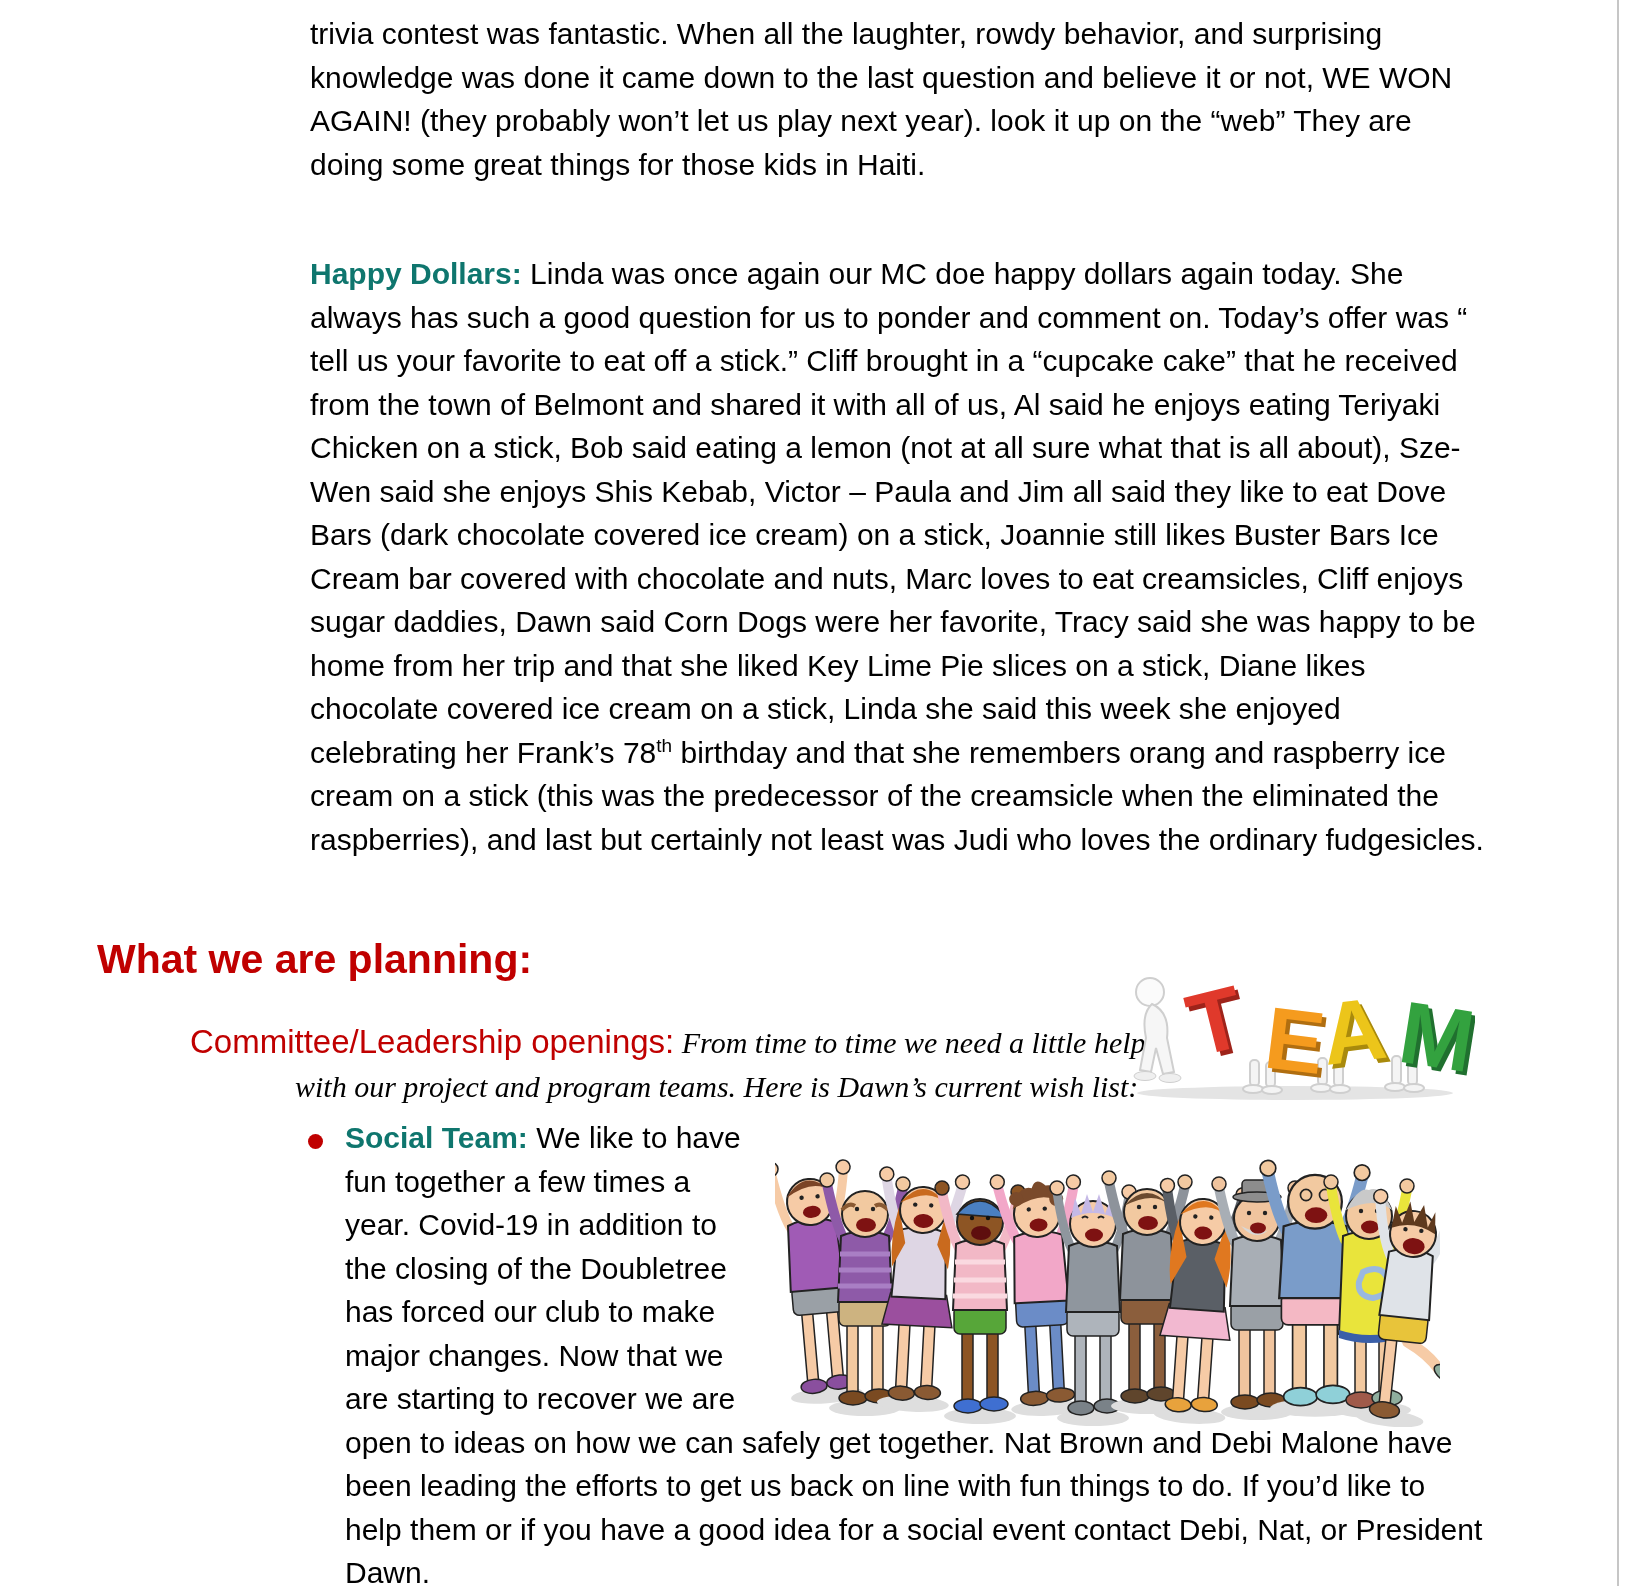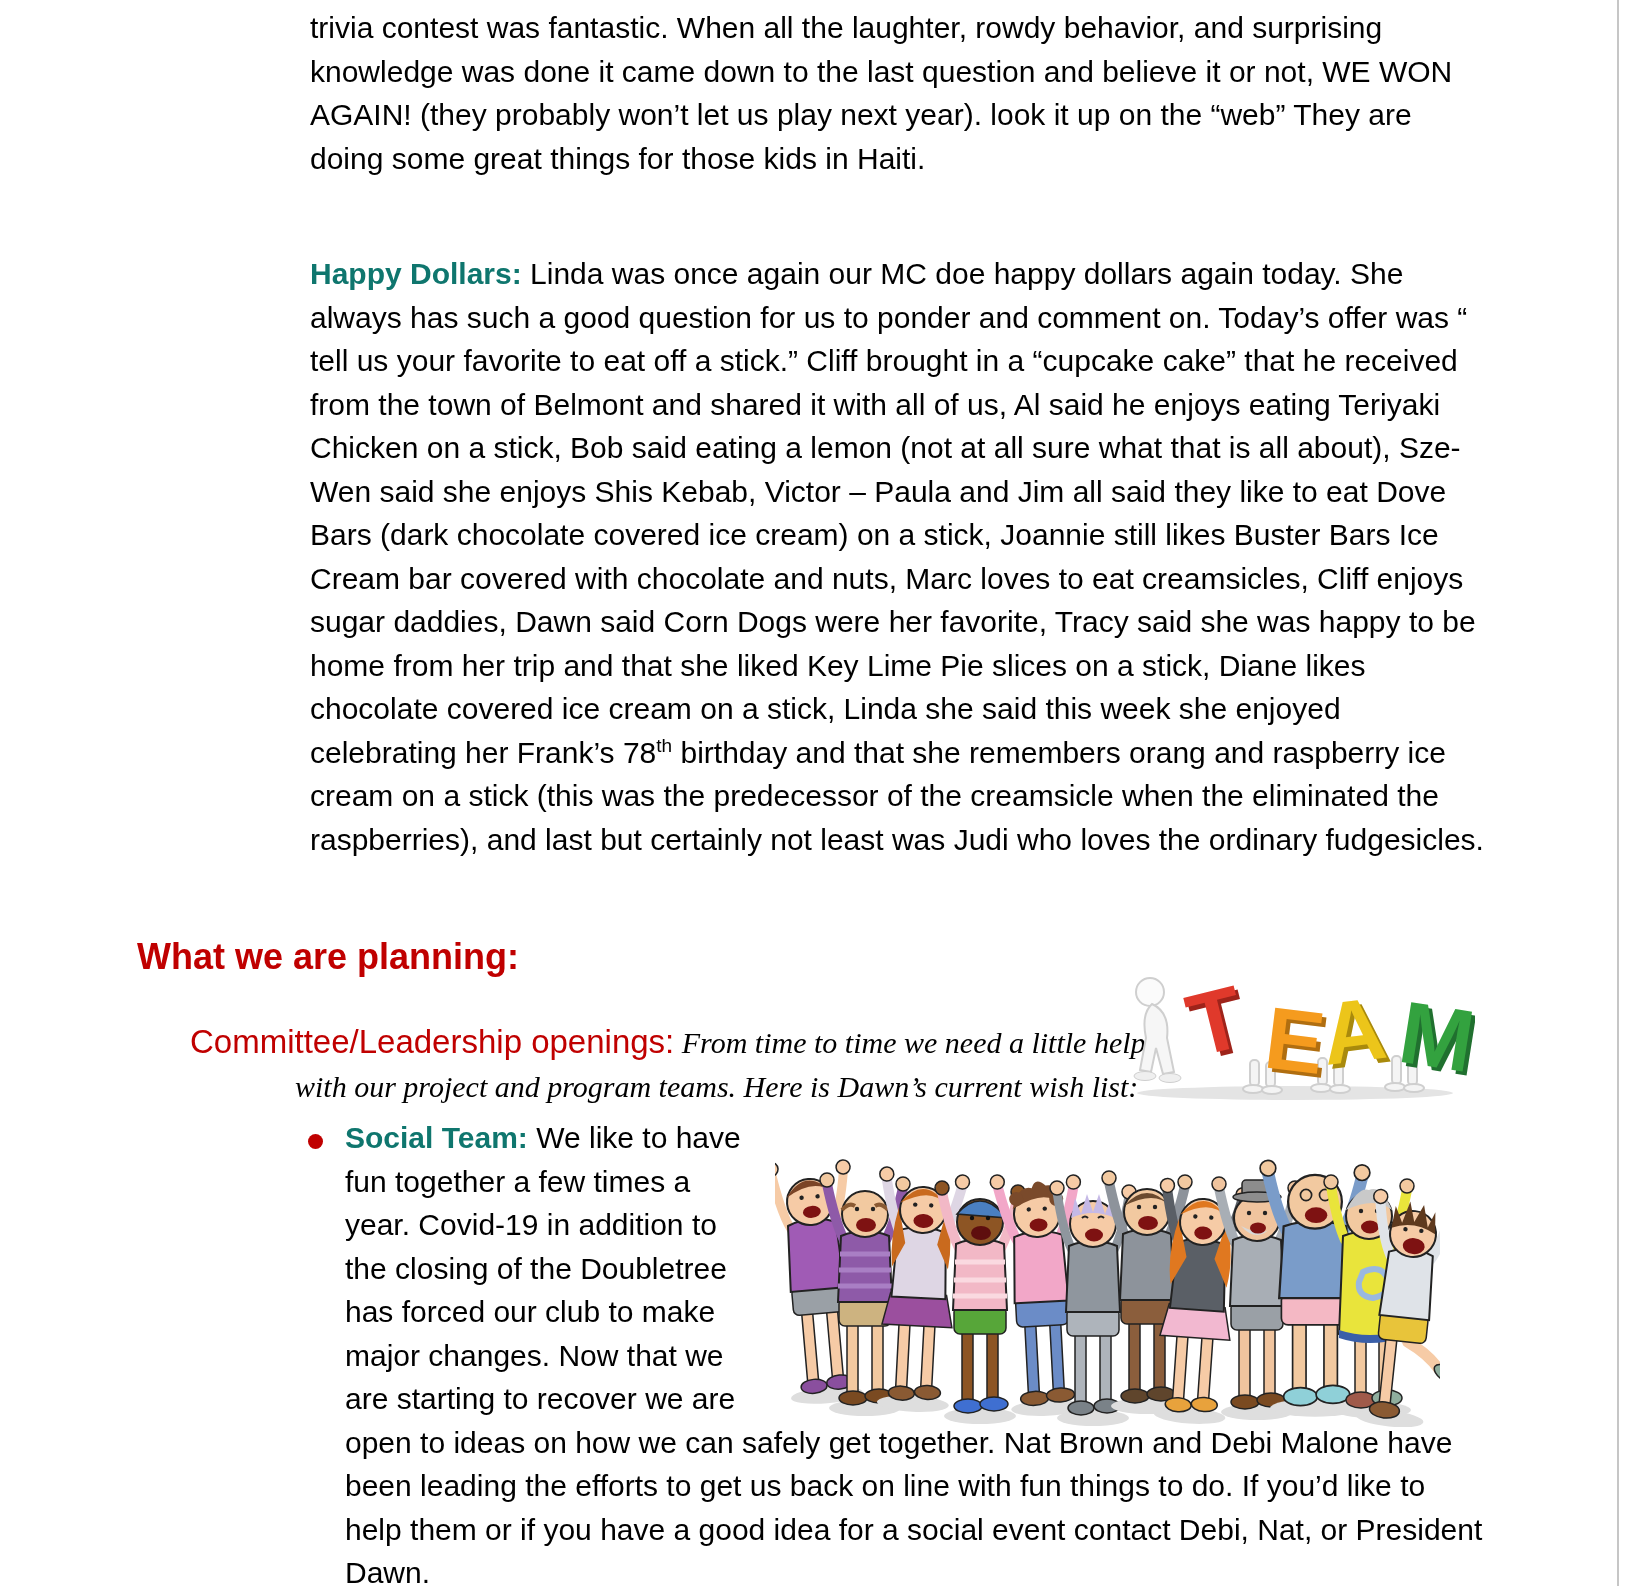--- a/index.html
+++ b/index.html
@@ -2,21 +2,21 @@
 <html><head>
 <meta charset="utf-8">
 <style>
   html,body{margin:0;padding:0;background:#fff;}
   .page{position:relative;width:1626px;height:1586px;background:#ffffff;
         font-family:"Liberation Sans",sans-serif;color:#000;overflow:hidden;}
   .body-text{position:absolute;font-size:30px;line-height:43.5px;color:#000;}
   .red-label{color:#0f766e;font-weight:bold;}
   .heading{position:absolute;color:#c00000;font-weight:bold;
            font-family:"Liberation Sans",sans-serif;}
-  .planning-heading{left:97px;top:936px;font-size:36px;margin-left:40px;}
+  .planning-heading{left:97px;top:936px;font-size:41px;}
   .committee-block{position:absolute;left:190px;top:1020px;width:900px;
                    font-size:30px;line-height:44px;
                    padding-left:105px;text-indent:-105px;}
   .committee-label{color:#c00000;font-weight:normal;font-size:33px;
                    font-family:"Liberation Sans",sans-serif;}
   .serif-italic{font-family:"Liberation Serif",serif;font-style:italic;font-size:30px;}
   .bullet-dot{position:absolute;left:308px;top:1134px;width:15px;height:15px;
               border-radius:50%;background:#c00000;}
   .social-block{position:absolute;left:345px;top:1116px;width:1140px;
                 font-size:30px;line-height:43.5px;}
@@ -25,21 +25,21 @@
   .team-image{position:absolute;left:1100px;top:942px;width:375px;height:168px;}
   .crowd-image{position:absolute;left:775px;top:1092px;width:665px;height:335px;}
   .page-edge{position:absolute;left:1617px;top:0;width:2px;height:1586px;background:#c6c6c6;}
   svg text.tl{font-family:"Liberation Sans",sans-serif;font-weight:bold;font-size:88px;}
 </style>
 </head>
 <body>
 
 <div class="page">
 
-  <div class="body-text" style="left:310px;top:6px;width:1177px;">
+  <div class="body-text" style="left:310px;top:12px;width:1177px;">
     <span>trivia contest was fantastic. When all the laughter, rowdy behavior, and surprising knowledge was done it came down to the last question and believe it or not, WE WON AGAIN! (they probably won’t let us play next year). look it up on the “web” They are doing some great things for those kids in Haiti.</span>
   </div>
 
   <div class="body-text" style="left:310px;top:252px;width:1177px;">
     <span class="red-label">Happy Dollars:</span><span> Linda was once again our MC doe happy dollars again today. She always has such a good question for us to ponder and comment on. Today’s offer was “ tell us your favorite to eat off a stick.” Cliff brought in a “cupcake cake” that he received from the town of Belmont and shared it with all of us, Al said he enjoys eating Teriyaki Chicken on a stick, Bob said eating a lemon (not at all sure what that is all about), Sze-Wen said she enjoys Shis Kebab, Victor – Paula and Jim all said they like to eat Dove Bars (dark chocolate covered ice cream) on a stick, Joannie still likes Buster Bars Ice Cream bar covered with chocolate and nuts, Marc loves to eat creamsicles, Cliff enjoys sugar daddies, Dawn said Corn Dogs were her favorite, Tracy said she was happy to be home from her trip and that she liked Key Lime Pie slices on a stick, Diane likes chocolate covered ice cream on a stick, Linda she said this week she enjoyed celebrating her Frank’s 78</span><sup class="ord">th</sup><span> birthday and that she remembers orang and raspberry ice cream on a stick (this was the predecessor of the creamsicle when the eliminated the raspberries), and last but certainly not least was Judi who loves the ordinary fudgesicles.</span>
   </div>
 
   <div class="heading planning-heading">What we are planning:</div>
 
   <div class="committee-block">

